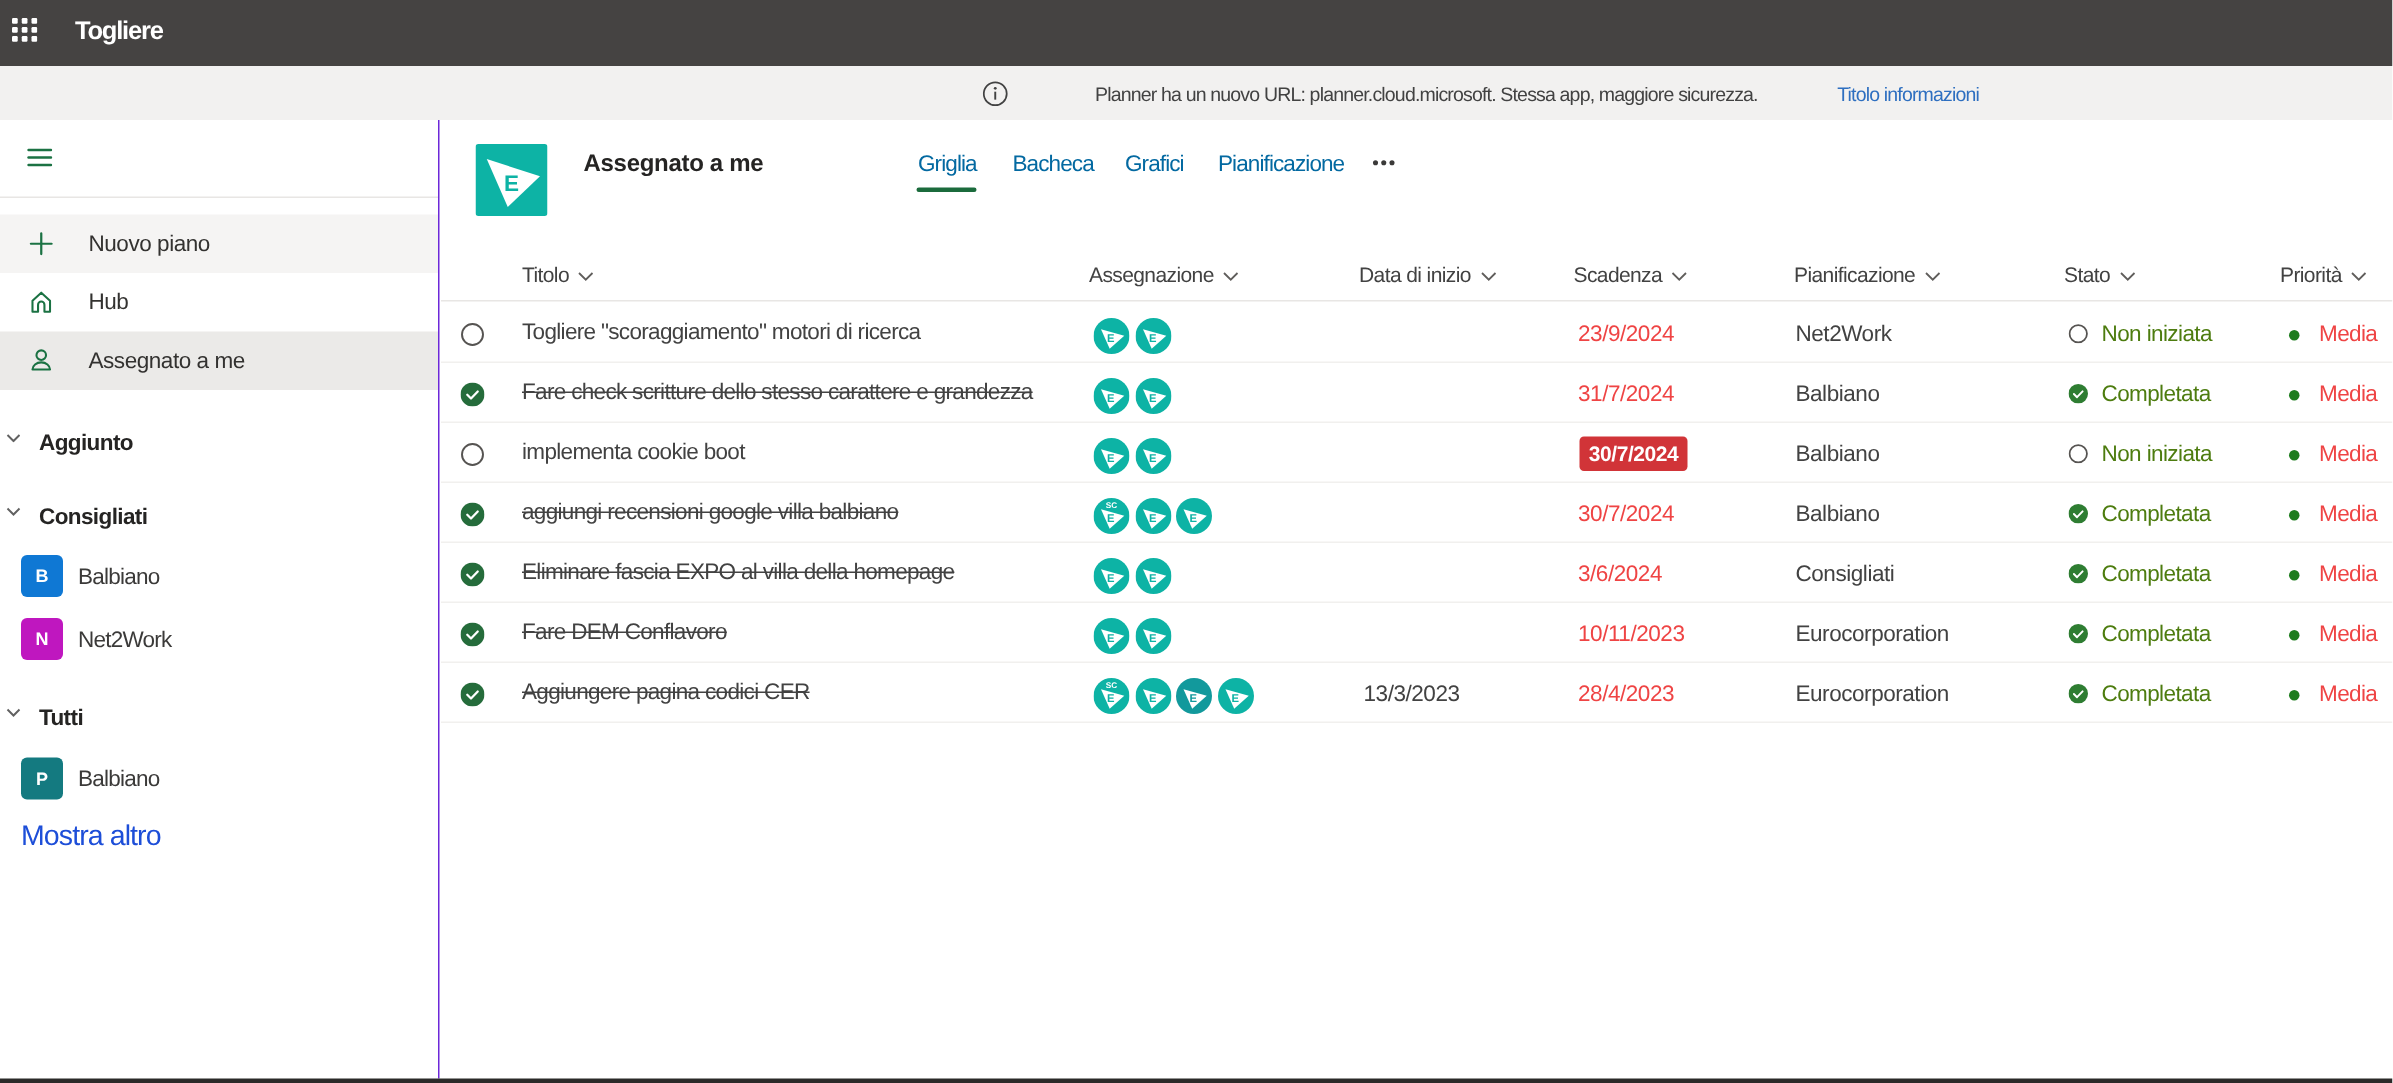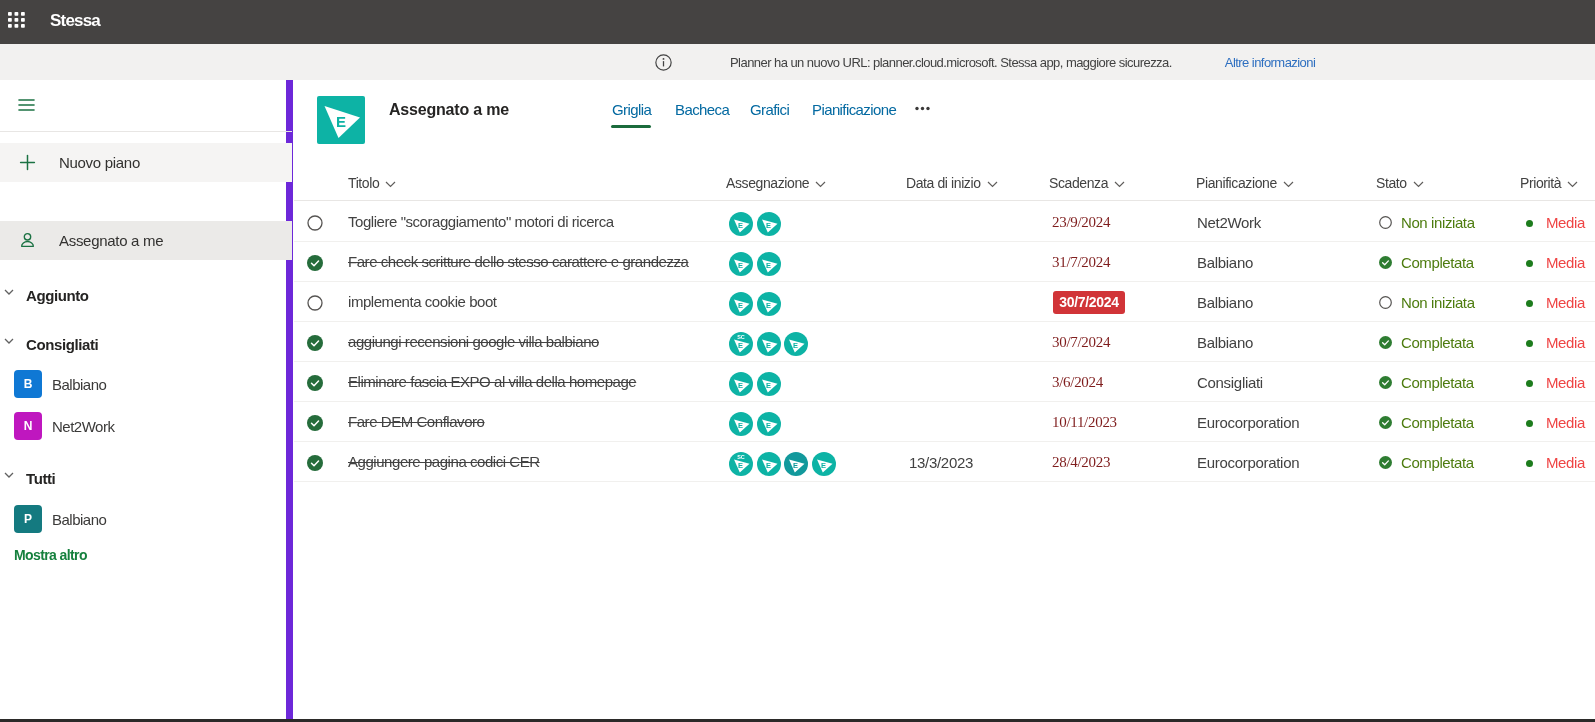--- a/index.html
+++ b/index.html
@@ -10,21 +10,21 @@
 
 #topbar { position:absolute; top:0; left:0; width:1595px; height:44px; background:#454342; }
 #topbar .title { position:absolute; left:50px; top:11px; color:#fff; font-size:17px; font-weight:bold; letter-spacing:-0.8px; }
 
 
 #banner { position:absolute; top:44px; left:0; width:1595px; height:36px; background:#f2f1f0; }
 #banner .inner { position:absolute; left:655px; top:0; height:36px; display:flex; align-items:center; font-size:13px; letter-spacing:-0.55px; color:#424242; white-space:nowrap;gap:48px; }
 #banner .link { color:#2e6fc0; margin-left:5px; }
 
 
-#sidebar { position:absolute; top:80px; left:0; width:293px; height:639px; background:#fff; border-right:7px solid #6d28d9; }
+#sidebar { position:absolute; top:80px; left:0; width:293px; height:639px; background:#fff; border-right:1px solid #6d28d9; }
 .srow { position:absolute; left:0; width:292px; height:39px; }
 .srow .ic { position:absolute; left:19px; top:11px; }
 .srow .lbl { position:absolute; left:59px; top:11px; font-size:15px; letter-spacing:-0.3px; color:#333230; }
 .shead { position:absolute; left:26px; font-size:15px; font-weight:bold; letter-spacing:-0.4px; color:#252423; }
 .schev { position:absolute; left:4px; }
 .gitem-ic { position:absolute; left:14px; width:28px; height:28px; border-radius:4px; color:#fff; font-size:12px; font-weight:bold; text-align:center; line-height:28px; }
 .gitem-lbl { position:absolute; left:52px; font-size:15px; letter-spacing:-0.5px; color:#3b3a39; }
 
 
 #main { position:absolute; left:294px; top:80px; width:1301px; height:639px; background:#fff; }
@@ -37,21 +37,21 @@
 #thead { position:absolute; left:0; top:91px; width:1301px; height:30px; border-bottom:1px solid #e8e6e4;padding-left:38px; }
 .hcell { position:absolute; top:4px; font-size:14px; letter-spacing:-0.4px; color:#424242; white-space:nowrap; }
 .hchev { display:inline-block; margin-left:6px; }
 .trow { position:absolute; left:0; width:1301px; height:40px; border-bottom:1px solid #f1f0ee; }
 .cb { position:absolute; left:13px; top:13px; width:16px; height:16px; }
 .ttl { position:absolute; left:54px; top:11px; font-size:15px; letter-spacing:-0.45px; color:#424242; white-space:nowrap; }
 .ttl.done { text-decoration:line-through; }
 .avset { position:absolute; left:435px; top:10px; }
 .av { position:absolute; top:0; width:24px; height:24px; }
 .dstart { position:absolute; left:615px; top:12px; font-size:15px; letter-spacing:-0.3px; color:#424242; }
-.due { position:absolute; left:758px; top:12px; font-size:15px; letter-spacing:-0.3px; color:#7f1d1d;font-family:Liberation Serif, serif; }
+.due { position:absolute; left:758px; top:12px; font-size:15px; letter-spacing:-0.3px; color:#ef4444; }
 .duebadge { position:absolute; left:759px; top:9px; height:23px; width:72px; text-align:center; background:#d13438; border-radius:3px; color:#fff; font-size:14px; letter-spacing:-0.3px; font-weight:bold; line-height:23px; }
 .plan { position:absolute; left:903px; top:12px; font-size:15px; letter-spacing:-0.3px; color:#424242; }
 .stat-ic { position:absolute; left:1085px; top:14px; width:13px; height:13px; }
 .stat-lbl { position:absolute; left:1107px; top:12px; font-size:15px; letter-spacing:-0.4px; color:#4d7c0f; }
 .prio-dot { position:absolute; left:1232px; top:18px; width:7px; height:7px; border-radius:50%; background:#1d7c1d; }
 .prio-lbl { position:absolute; left:1252px; top:12px; font-size:15px; letter-spacing:-0.4px; color:#ef4444; }
 
 #bottombar { position:absolute; left:0; top:719px; width:1595px; height:3px; background:#2b2a29; }
 </style>
 </head>
@@ -64,32 +64,32 @@
         <rect x="6.5" y="0" width="3.8" height="3.8" rx="0.8"></rect>
         <rect x="13" y="0" width="3.8" height="3.8" rx="0.8"></rect>
       <rect x="0" y="6" width="3.8" height="3.8" rx="0.8"></rect>
         <rect x="6.5" y="6" width="3.8" height="3.8" rx="0.8"></rect>
         <rect x="13" y="6" width="3.8" height="3.8" rx="0.8"></rect>
       <rect x="0" y="12" width="3.8" height="3.8" rx="0.8"></rect>
         <rect x="6.5" y="12" width="3.8" height="3.8" rx="0.8"></rect>
         <rect x="13" y="12" width="3.8" height="3.8" rx="0.8"></rect>
     </g>
   </svg>
-  <div class="title">Stessa</div>
+  <div class="title">Togliere</div>
 </div>
 
 <div id="banner">
   <div class="inner">
     <svg width="17" height="17" viewBox="0 0 16 16" style="margin-right:10px">
       <circle cx="8" cy="8" r="7.2" fill="none" stroke="#424242" stroke-width="1.1"></circle>
       <rect x="7.4" y="6.7" width="1.2" height="5" fill="#424242"></rect>
       <circle cx="8" cy="4.6" r="0.9" fill="#424242"></circle>
     </svg>
     <span>Planner ha un nuovo URL: planner.cloud.microsoft. Stessa app, maggiore sicurezza.</span>
-    <span class="link">Altre informazioni</span>
+    <span class="link">Titolo informazioni</span>
   </div>
 </div>
 
 <div id="sidebar">
   <svg class="abs" style="left:18px;top:17px" width="17" height="16" viewBox="0 0 17 16">
     <g stroke="#1b7243" stroke-width="1.6" stroke-linecap="round">
       <line x1="1" y1="3" x2="16" y2="3"></line>
         <line x1="1" y1="8" x2="16" y2="8"></line>
         <line x1="1" y1="13" x2="16" y2="13"></line>
     </g>
@@ -98,20 +98,26 @@
 
   <div class="srow" style="top:63px;background:#f5f4f3">
     <svg class="ic" width="17" height="17" viewBox="0 0 16 16">
         <g stroke="#1b7243" stroke-width="1.4" stroke-linecap="round">
           <line x1="8" y1="1.5" x2="8" y2="14.5"></line>
           <line x1="1.5" y1="8" x2="14.5" y2="8"></line>
         </g>
       </svg>
     <div class="lbl">Nuovo piano</div>
   </div>
+  <div class="srow" style="top:102px;">
+    <svg class="ic" width="17" height="17" viewBox="0 0 16 16">
+        <path d="M2.5 7 L8 2 L13.5 7 L13.5 14 L10 14 L10 9.5 a2 2 0 0 0 -4 0 L6 14 L2.5 14 Z" fill="none" stroke="#1b7243" stroke-width="1.3" stroke-linejoin="round"></path>
+      </svg>
+    <div class="lbl">Hub</div>
+  </div>
   <div class="srow" style="top:141px;background:#ebeae8">
     <svg class="ic" width="17" height="17" viewBox="0 0 16 16">
         <circle cx="8" cy="4.5" r="3" fill="none" stroke="#1b7243" stroke-width="1.3"></circle>
         <path d="M2.5 13.5 a5.5 4.5 0 0 1 11 0 Z" fill="none" stroke="#1b7243" stroke-width="1.3" stroke-linejoin="round"></path>
       </svg>
     <div class="lbl">Assegnato a me</div>
   </div>
 
   <svg class="schev" style="top:209px" width="10" height="6" viewBox="0 0 10 6">
       <path d="M1 1 L5 5 L9 1" fill="none" stroke="#616161" stroke-width="1.3"></path>
@@ -129,21 +135,21 @@
   <div class="gitem-lbl" style="top:338px">Net2Work</div>
 
   <svg class="schev" style="top:392px" width="10" height="6" viewBox="0 0 10 6">
       <path d="M1 1 L5 5 L9 1" fill="none" stroke="#616161" stroke-width="1.3"></path>
     </svg>
   <div class="shead" style="top:390px">Tutti</div>
 
   <div class="gitem-ic" style="top:425px;background:#147a80">P</div>
   <div class="gitem-lbl" style="top:431px">Balbiano</div>
 
-  <div class="abs" style="left:14px;top:467px;font-size:14px;font-weight:bold;letter-spacing:-0.6px;color:#15803d">Mostra altro</div>
+  <div class="abs" style="left:14px;top:467px;font-size:19px;font-weight:normal;letter-spacing:-0.6px;color:#1d4ed8">Mostra altro</div>
 </div>
 
 <div id="main">
   <svg id="logo" width="48" height="48" viewBox="0 0 48 48">
     <rect width="48" height="48" rx="2" fill="#0db3a5"></rect>
     <path d="M7.5 10 L43 21.5 L21.5 42 Z" fill="#ffffff"></path>
     <text x="24" y="31" font-family="Liberation Sans,sans-serif" font-size="15" font-weight="bold" fill="#0db3a5" text-anchor="middle">E</text>
   </svg>
   <div id="ptitle">Assegnato a me</div>
 

